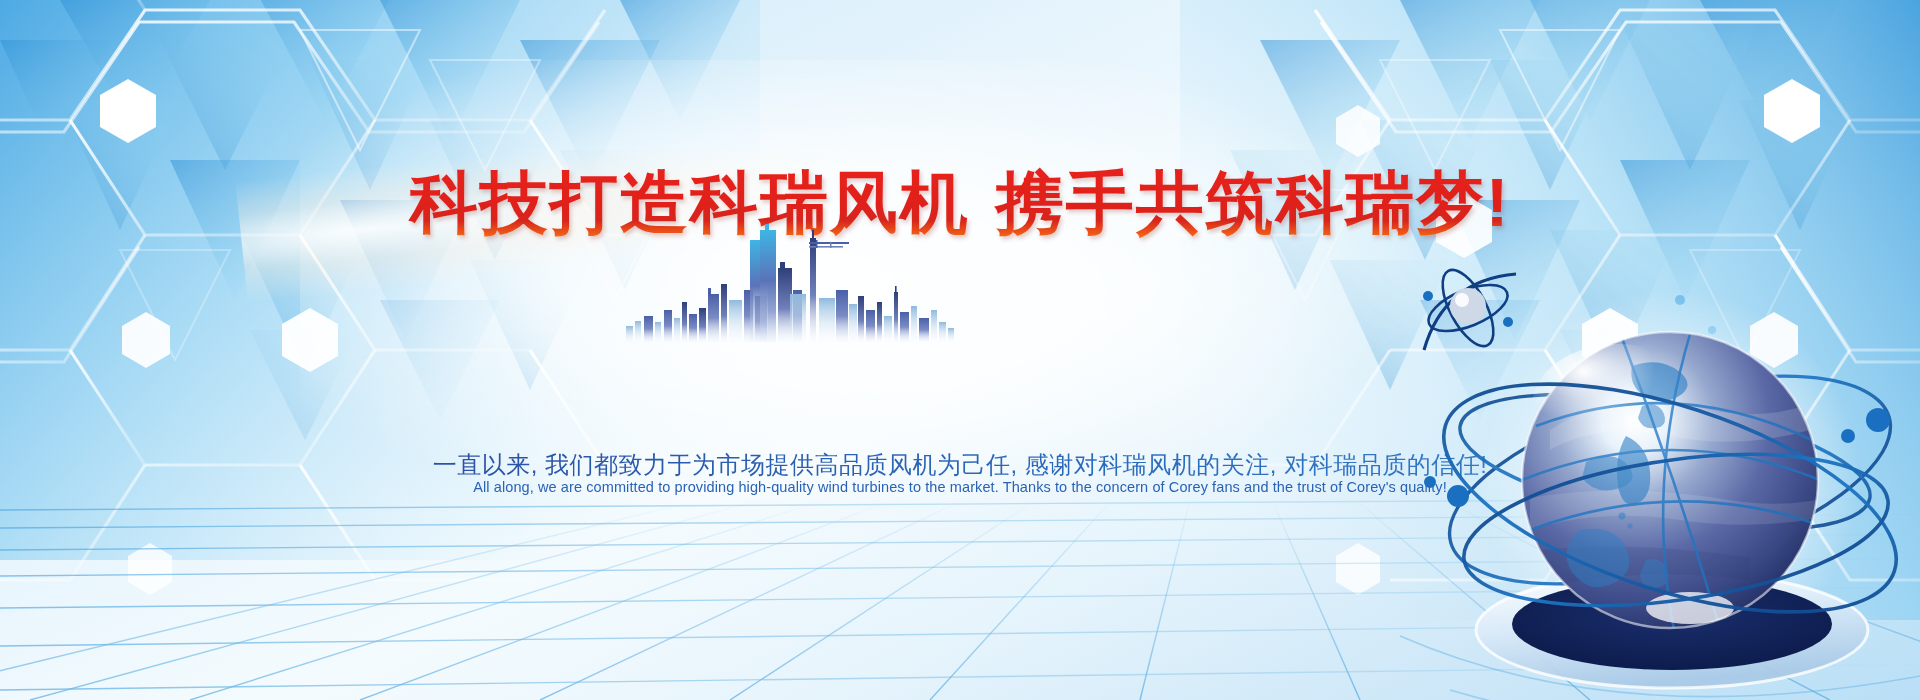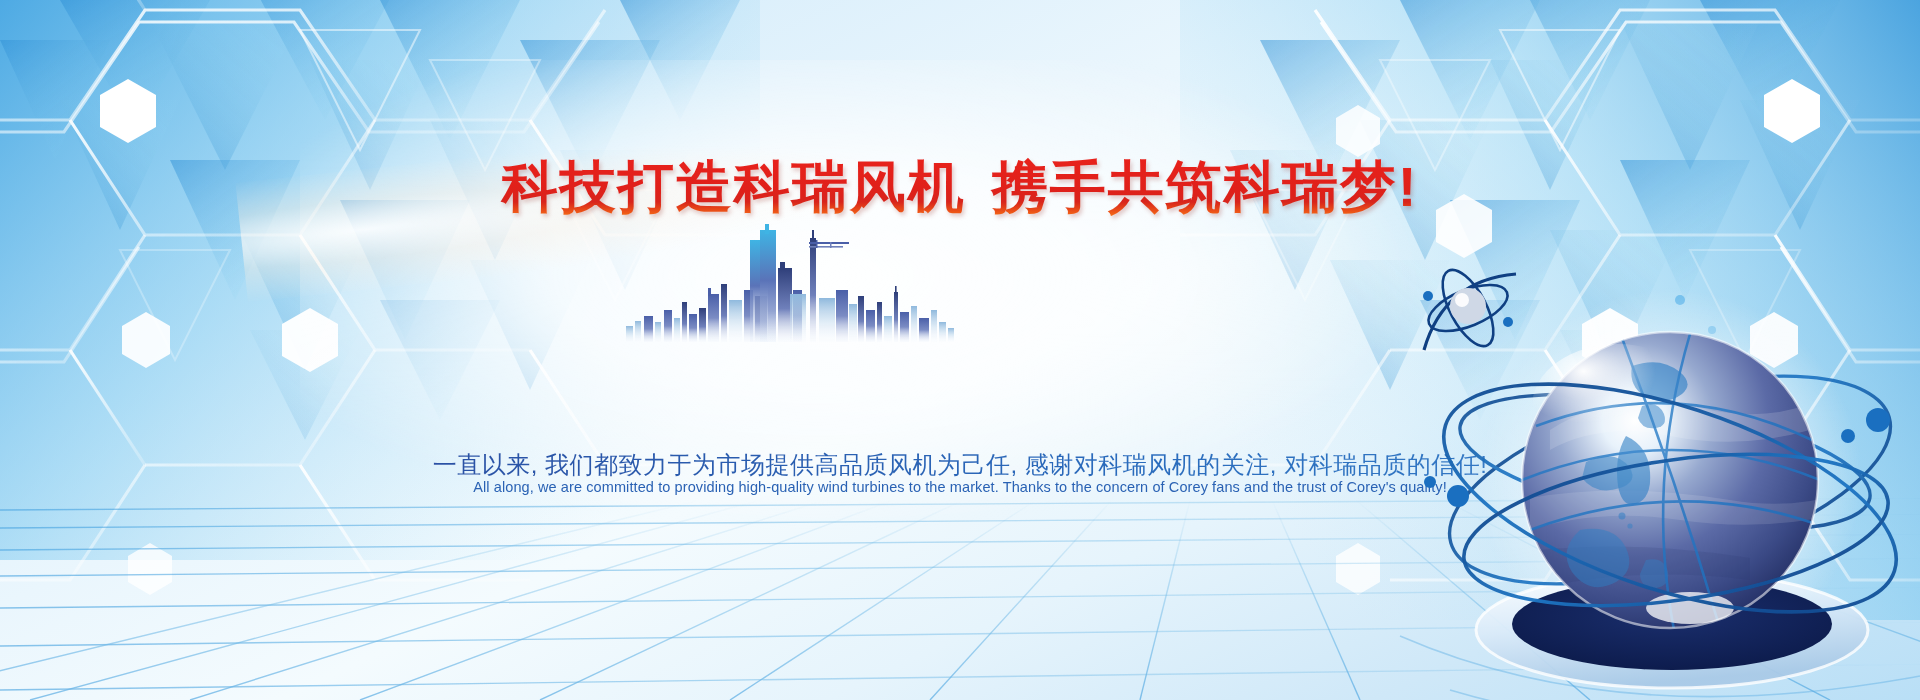--- a/index.html
+++ b/index.html
@@ -25,21 +25,21 @@
   #lensflare{
     position:absolute;left:240px;top:150px;width:620px;height:120px;
     background:radial-gradient(ellipse at 20% 50%, rgba(255,255,255,.9) 0%, rgba(255,240,225,.35) 35%, rgba(255,255,255,0) 75%);
     transform:rotate(-6deg);
   }
 
   
   #headline{
     position:absolute;left:0;right:0;top:118px;
     text-align:center;
-    font-size:56px;
+    font-size:68px;
     font-weight:700;
     letter-spacing:2px;
     line-height:1.12;
     white-space:nowrap;
     background:linear-gradient(180deg,#e8221c 0%,#e0201a 52%,#d8241c 74%,#ef5a17 92%,#f97d12 100%);
     -webkit-background-clip:text;
     background-clip:text;
     color:transparent;
     -webkit-text-fill-color:transparent;
     text-shadow:none;

